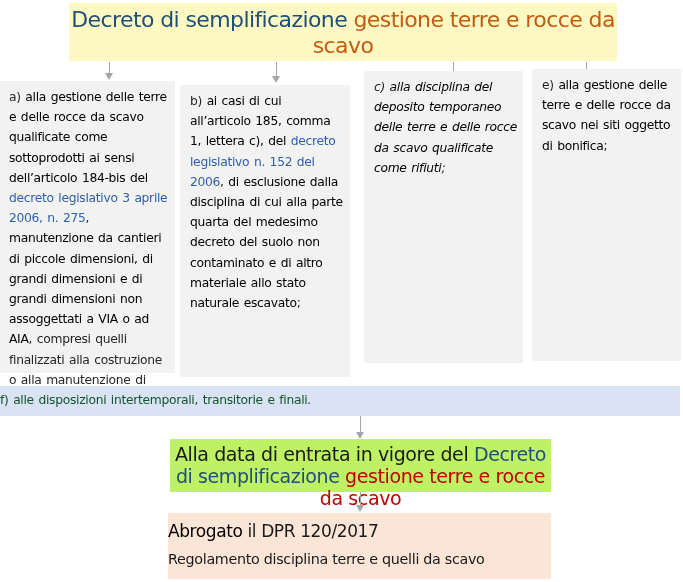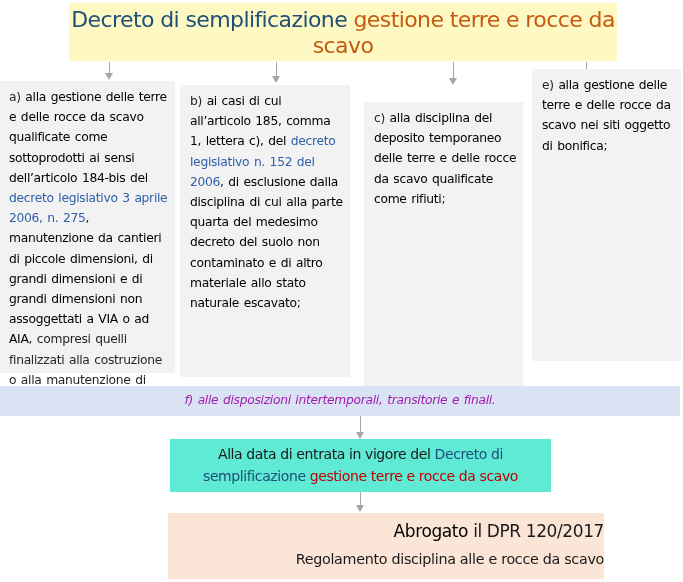--- a/index.html
+++ b/index.html
@@ -11,28 +11,28 @@
   .blue { color: #1f4e79; }
   .orange { color: #c55a11; }
   .dark { color: #262626; }
   .red { color: #000000; }
   .darkred { color: #c00000; }
   .lblue { color: #2e5fa8; }
   .col { background: #f2f2f2; font-size: 12.3px; line-height: 20.2px; color: #262626;
          padding: 6px 6px 0 9px; letter-spacing: -0.3px; word-spacing: 1px; }
   .col-a { left: 0px; top: 81px; width: 175px; height: 292px; }
   .col-b { left: 180px; top: 85px; width: 170px; height: 292px; padding-left: 10px; }
-  .col-c { left: 364px; top: 102px; width: 159px; height: 292px; padding-left: 10px; }
+  .col-c { left: 364px; top: 71px; width: 159px; height: 292px; padding-left: 10px; font-style: italic; }
   .col-e { left: 532px; top: 69px; width: 149px; height: 292px; padding-left: 10px; }
   .fbar { left: 0px; top: 386px; width: 680px; height: 30px; background: #dae3f3;
-          text-align: center; font-size: 12.3px; line-height: 28px; color: #a21caf; letter-spacing: -0.3px; word-spacing: 1px; font-style: italic; }
-  .green { left: 170px; top: 439px; width: 381px; height: 53px; background: #5eead4;
-           text-align: center; font-size: 14px; line-height: 22px; padding-top: 4px; color: #1a1a1a; letter-spacing: -0.4px; }
-  .peach { left: 168px; top: 513px; width: 436px; height: 66px; background: #fbe5d6;
-           text-align: right; color: #1a1a1a; }
+          text-align: left; font-size: 12.3px; line-height: 28px; color: #14532d; letter-spacing: -0.3px; word-spacing: 1px; }
+  .green { left: 170px; top: 439px; width: 381px; height: 53px; background: #bef264;
+           text-align: center; font-size: 19px; line-height: 22px; padding-top: 4px; color: #1a1a1a; letter-spacing: -0.4px; }
+  .peach { left: 168px; top: 513px; width: 383px; height: 66px; background: #fbe5d6;
+           text-align: left; color: #1a1a1a; }
   .peach .l1 { font-size: 17px; line-height: 22px; padding-top: 7px; letter-spacing: -0.4px; }
   .peach .l2 { font-size: 14.3px; line-height: 20px; padding-top: 7px; letter-spacing: -0.3px; }
   .arrow { position: absolute; width: 1px; background: #a6a6a6; }
   .arrow::after { content: ""; position: absolute; left: -4px; bottom: -6px; width: 0; height: 0;
                   border-left: 4.5px solid transparent; border-right: 4.5px solid transparent; border-top: 7px solid #a6a6a6; }
 </style>
 </head>
 <body>
 
 <div class="box header">
@@ -81,14 +81,14 @@
   <span class="darkred">gestione terre e rocce da scavo</span>
 </div>
 
 <div class="arrow" style="left:360px; top:492px; height:14px;"></div>
 
 <div class="box peach">
   <div class="l1">
     <span class="red">Abrogato</span>
     <span>il DPR 120/2017</span>
   </div>
-  <div class="l2">Regolamento disciplina alle e rocce da scavo</div>
+  <div class="l2">Regolamento disciplina terre e quelli da scavo</div>
 </div>
 
 </body></html>

